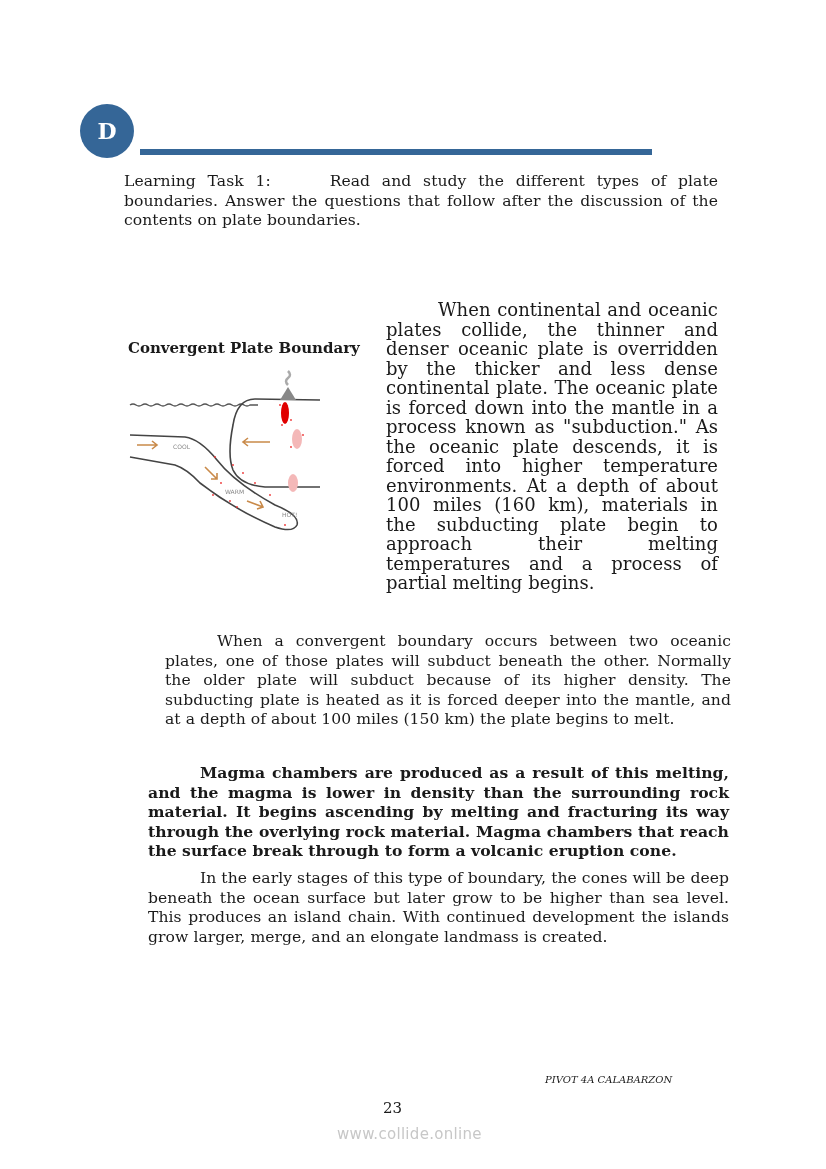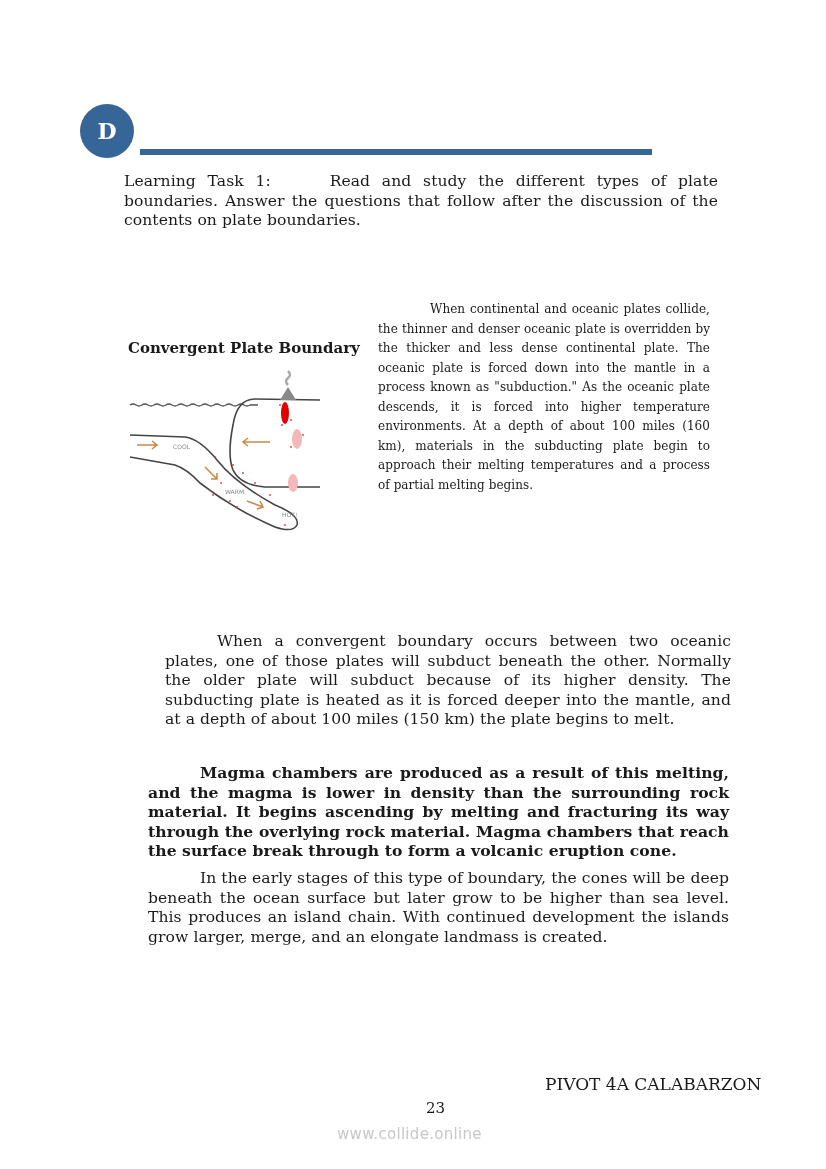--- a/index.html
+++ b/index.html
@@ -12,27 +12,27 @@
     .rule { position: absolute; left: 140px; top: 149px; width: 512px; height: 6px;
             background: #356697; }
     .txt { position: absolute; font-size: 15.6px; line-height: 19.6px; text-align: justify;
            letter-spacing: 0.05px; }
     .txt p { margin: 0; }
     .indent { text-indent: 52px; }
     .task { left: 124px; top: 172px; width: 594px; }
     .task b { font-weight: normal; }
     .caption { position: absolute; left: 128px; top: 339px; font-weight: bold; font-size: 15px; }
     .diagram { position: absolute; left: 125px; top: 365px; width: 200px; height: 170px; }
-    .right-col { left: 378px; top: 300px; width: 332px; font-size: 12px; line-height: 19.5px; }
+    .right-col { left: 386px; top: 300px; width: 332px; font-size: 18px; line-height: 19.5px; }
     .p2 { left: 165px; top: 632px; width: 566px; }
     .p3 { left: 148px; top: 763px; width: 581px; font-weight: bold; }
     .p4 { left: 148px; top: 869px; width: 581px; }
-    .footer-brand { position: absolute; left: 545px; top: 1074px; 
-                    font-size: 17px; text-align: right; }
-    .page-num { position: absolute; left: 383px; top: 1099px; font-size: 15px; margin-left: 43px; }
+    .footer-brand { position: absolute; left: 545px; top: 1074px; font-style: italic;
+                    font-size: 10px; text-align: right; }
+    .page-num { position: absolute; left: 383px; top: 1099px; font-size: 15px; }
     .watermark { position: absolute; left: 337px; top: 1125px; font-family: "DejaVu Sans", sans-serif;
                  font-size: 15px; color: #c7c7c7; letter-spacing: 0.3px; }
   </style>
 </head>
 <body>
 
 <div class="badge">
   <span>D</span>
 </div>
 <div class="rule"></div>

